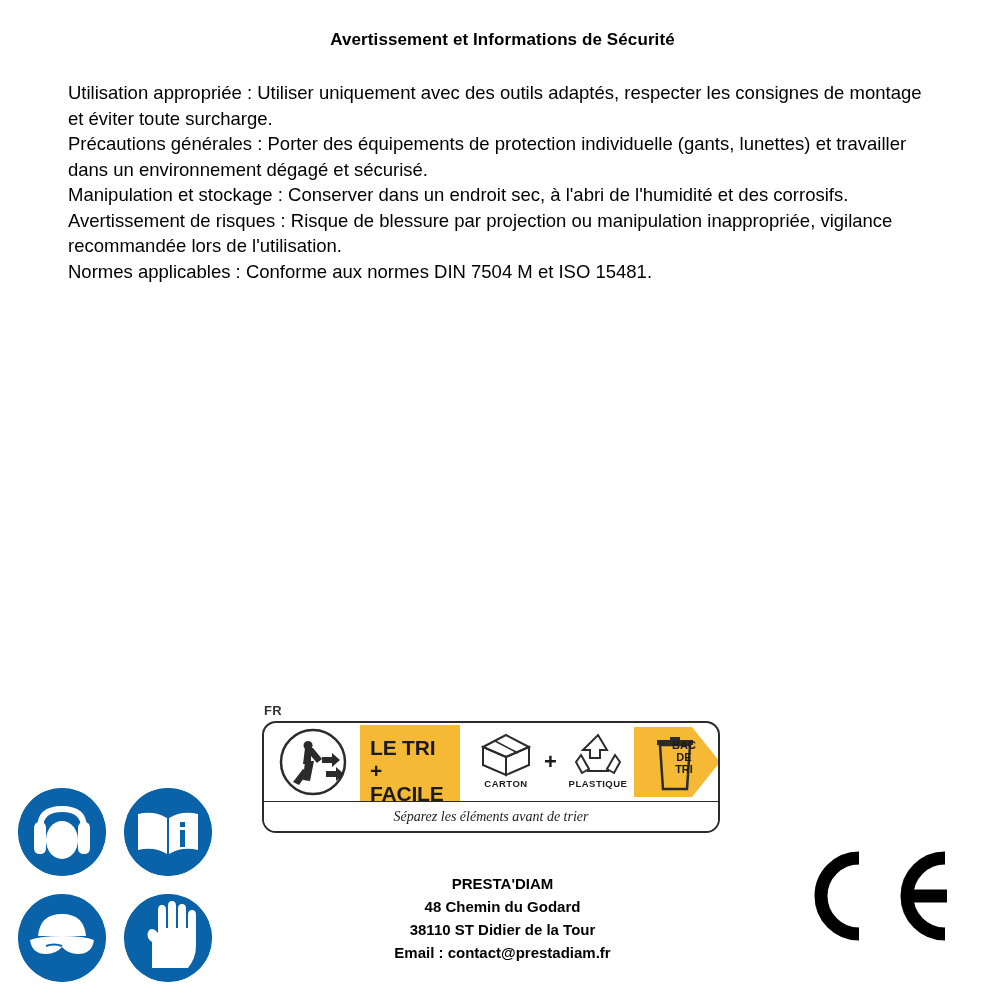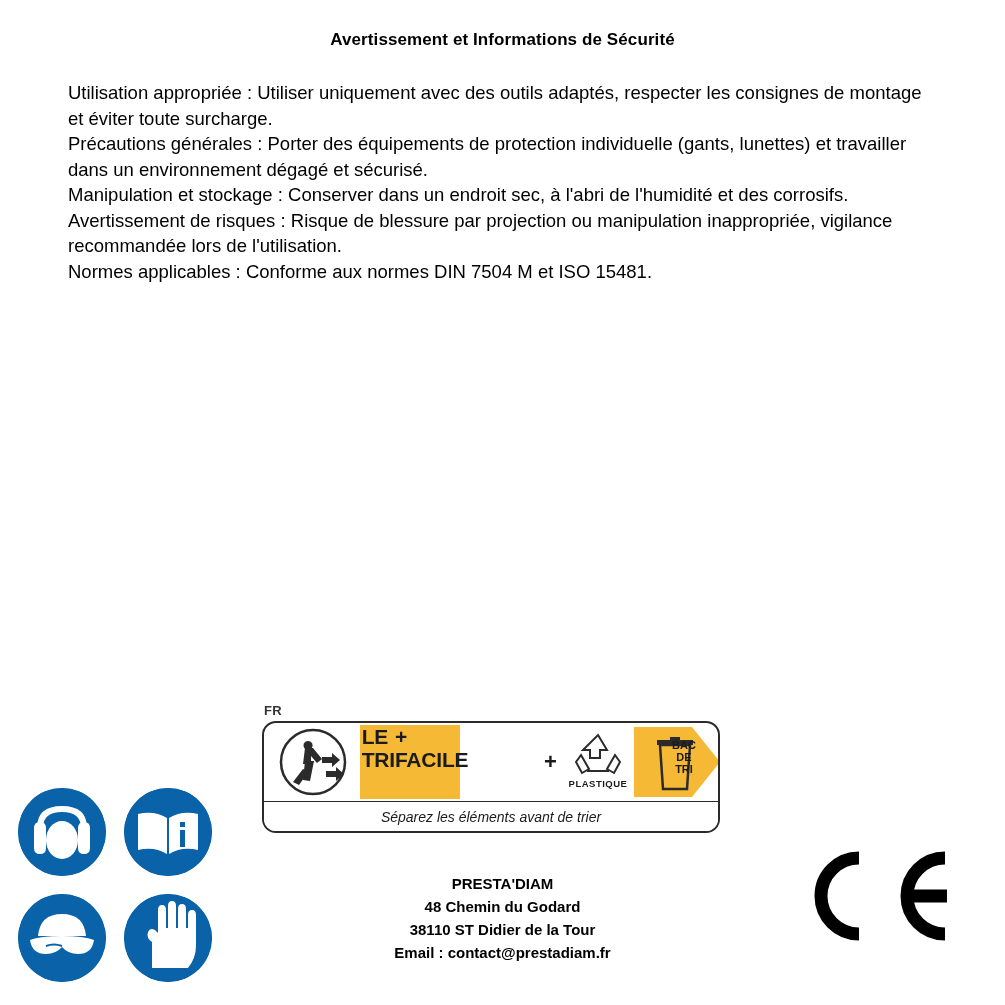--- a/index.html
+++ b/index.html
@@ -106,24 +106,24 @@
   .triman .tri-logo {
     position: absolute;
     left: 6px; top: 4px;
     width: 86px; height: 70px;
   }
   .triman .yellow-band {
     position: absolute;
     left: 96px;
     top: 2px;
     width: 100px;
-    height: 74px;
+    height: 90px;
     background: #f5b936;
     display: flex;
-    flex-direction: row;
+    flex-direction: column;
     justify-content: center;
     padding-left: 10px;
     box-sizing: border-box;
   }
   .triman .yellow-band .l1 {
     font-size: 21px;
     font-weight: bold;
     color: #1b1b1b;
     line-height: 23px;
     letter-spacing: -0.2px;
@@ -181,20 +181,21 @@
     position: absolute;
     left: 0;
     top: 78px;
     width: 100%;
     height: 30px;
     border-top: 1.5px solid #2b2b2b;
     display: flex;
     align-items: center;
     justify-content: center;
     background: #fff;
+    font-family: Liberation Serif, serif;
   }
   .triman .row-bottom span {
     font-size: 14px;
     font-style: italic;
     color: #1b1b1b;
   }
 
   
   .resp-block {
     position: absolute;
@@ -287,20 +288,29 @@
             <path d="M52 30 l10 0 l0 -4 l8 7 l-8 7 l0 -4 l-10 0 z" fill="#2b2b2b"></path>
             <path d="M56 44 l10 0 l0 -4 l8 7 l-8 7 l0 -4 l-10 0 z" fill="#2b2b2b"></path>
           </svg>
         </div>
 
         <div class="yellow-band">
           <div class="l1">LE TRI</div>
           <div class="l2">+ FACILE</div>
         </div>
 
+        <div class="mat carton">
+          <svg width="62" height="48" viewBox="0 0 62 48" style="margin:0 auto;display:block;">
+            <path d="M8 18 l23 -12 l23 12 l-23 10 z" fill="none" stroke="#2b2b2b" stroke-width="2"></path>
+            <path d="M8 18 l0 18 l23 10 l0 -18 z" fill="none" stroke="#2b2b2b" stroke-width="2"></path>
+            <path d="M54 18 l0 18 l-23 10 l0 -18 z" fill="none" stroke="#2b2b2b" stroke-width="2"></path>
+            <path d="M20 12 l23 12" stroke="#2b2b2b" stroke-width="1.5" fill="none"></path>
+          </svg>
+          <div class="mat-label">CARTON</div>
+        </div>
 
         <div class="plus">+</div>
 
         <div class="mat plastique">
           <svg width="62" height="48" viewBox="0 0 62 48" style="margin:0 auto;display:block;">
             <path d="M31 6 l9 15 l-7 0 l0 8 l-10 0 l0 -8 l-7 0 z" fill="none" stroke="#2b2b2b" stroke-width="2" transform="rotate(0 31 24)"></path>
             <path d="M14 26 l8 14 l-7 4 l-6 -11 z" fill="none" stroke="#2b2b2b" stroke-width="2"></path>
             <path d="M48 26 l-8 14 l7 4 l6 -11 z" fill="none" stroke="#2b2b2b" stroke-width="2"></path>
             <path d="M20 42 l22 0" stroke="#2b2b2b" stroke-width="2" fill="none"></path>
           </svg>

